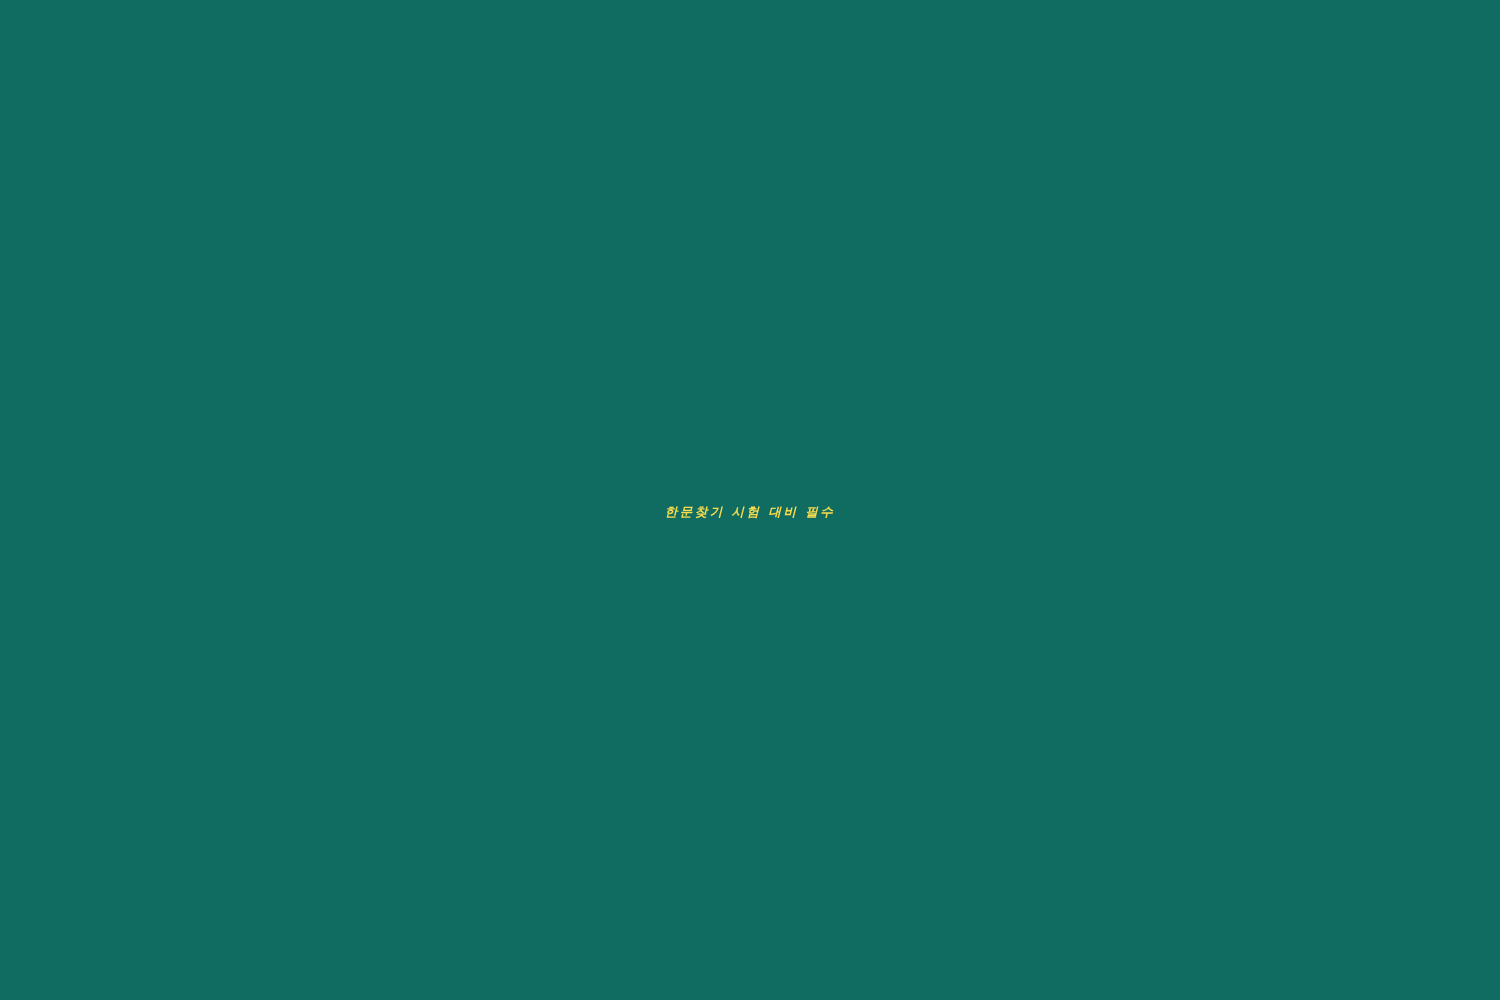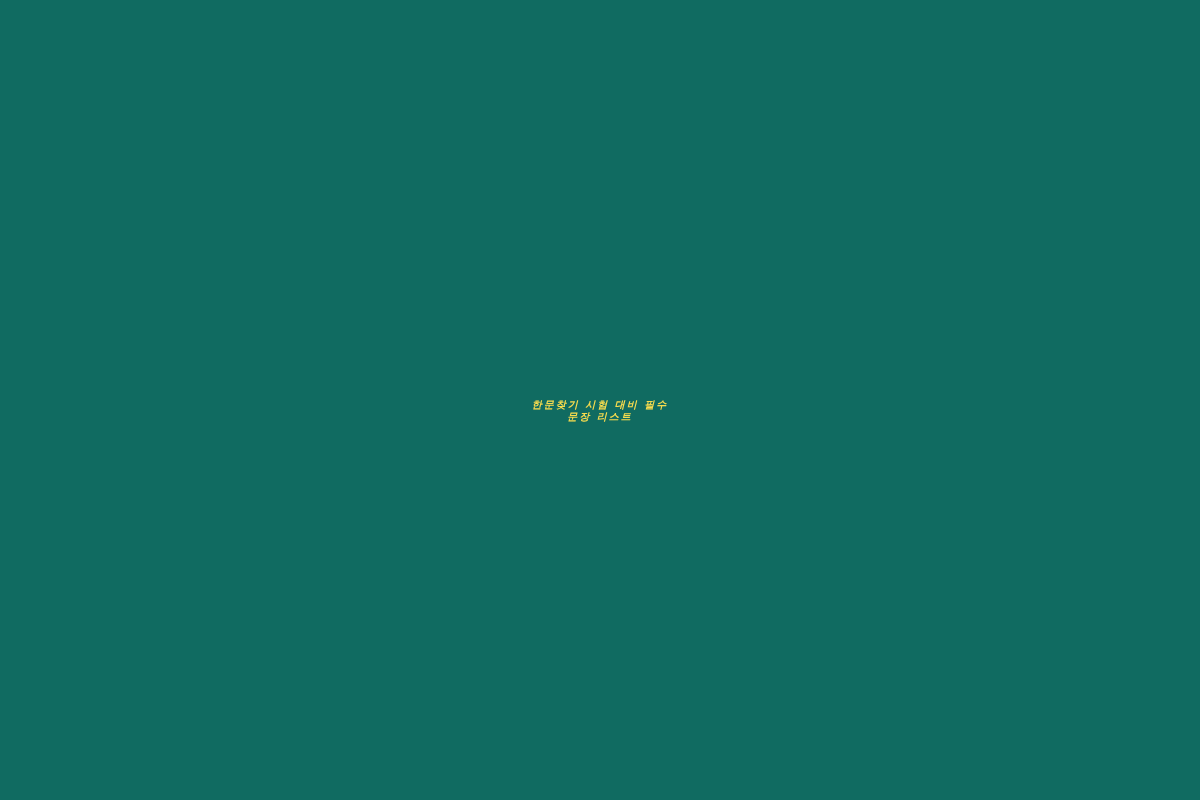--- a/index.html
+++ b/index.html
@@ -51,16 +51,15 @@
   #title-line-1 { font-size: 100px; }
   #title-line-2 { font-size: 100px; }
 </style>
 </head>
 <body>
 
 <div id="banner" style="background: rgb(16, 107, 97);">
 
   <div id="title-block">
     <span class="title-line" id="title-line-1" style="color: rgb(247, 220, 78); font-size: 10px; line-height: 12.4px;">한문찾기 시험 대비 필수</span>
-    <span class="title-line" id="title-line-2" style="color: rgb(247, 220, 78); font-size: 10px; line-height: 12.4px;">문장 리스트</span>
   </div>
 
 </div>
 
 </body></html>

